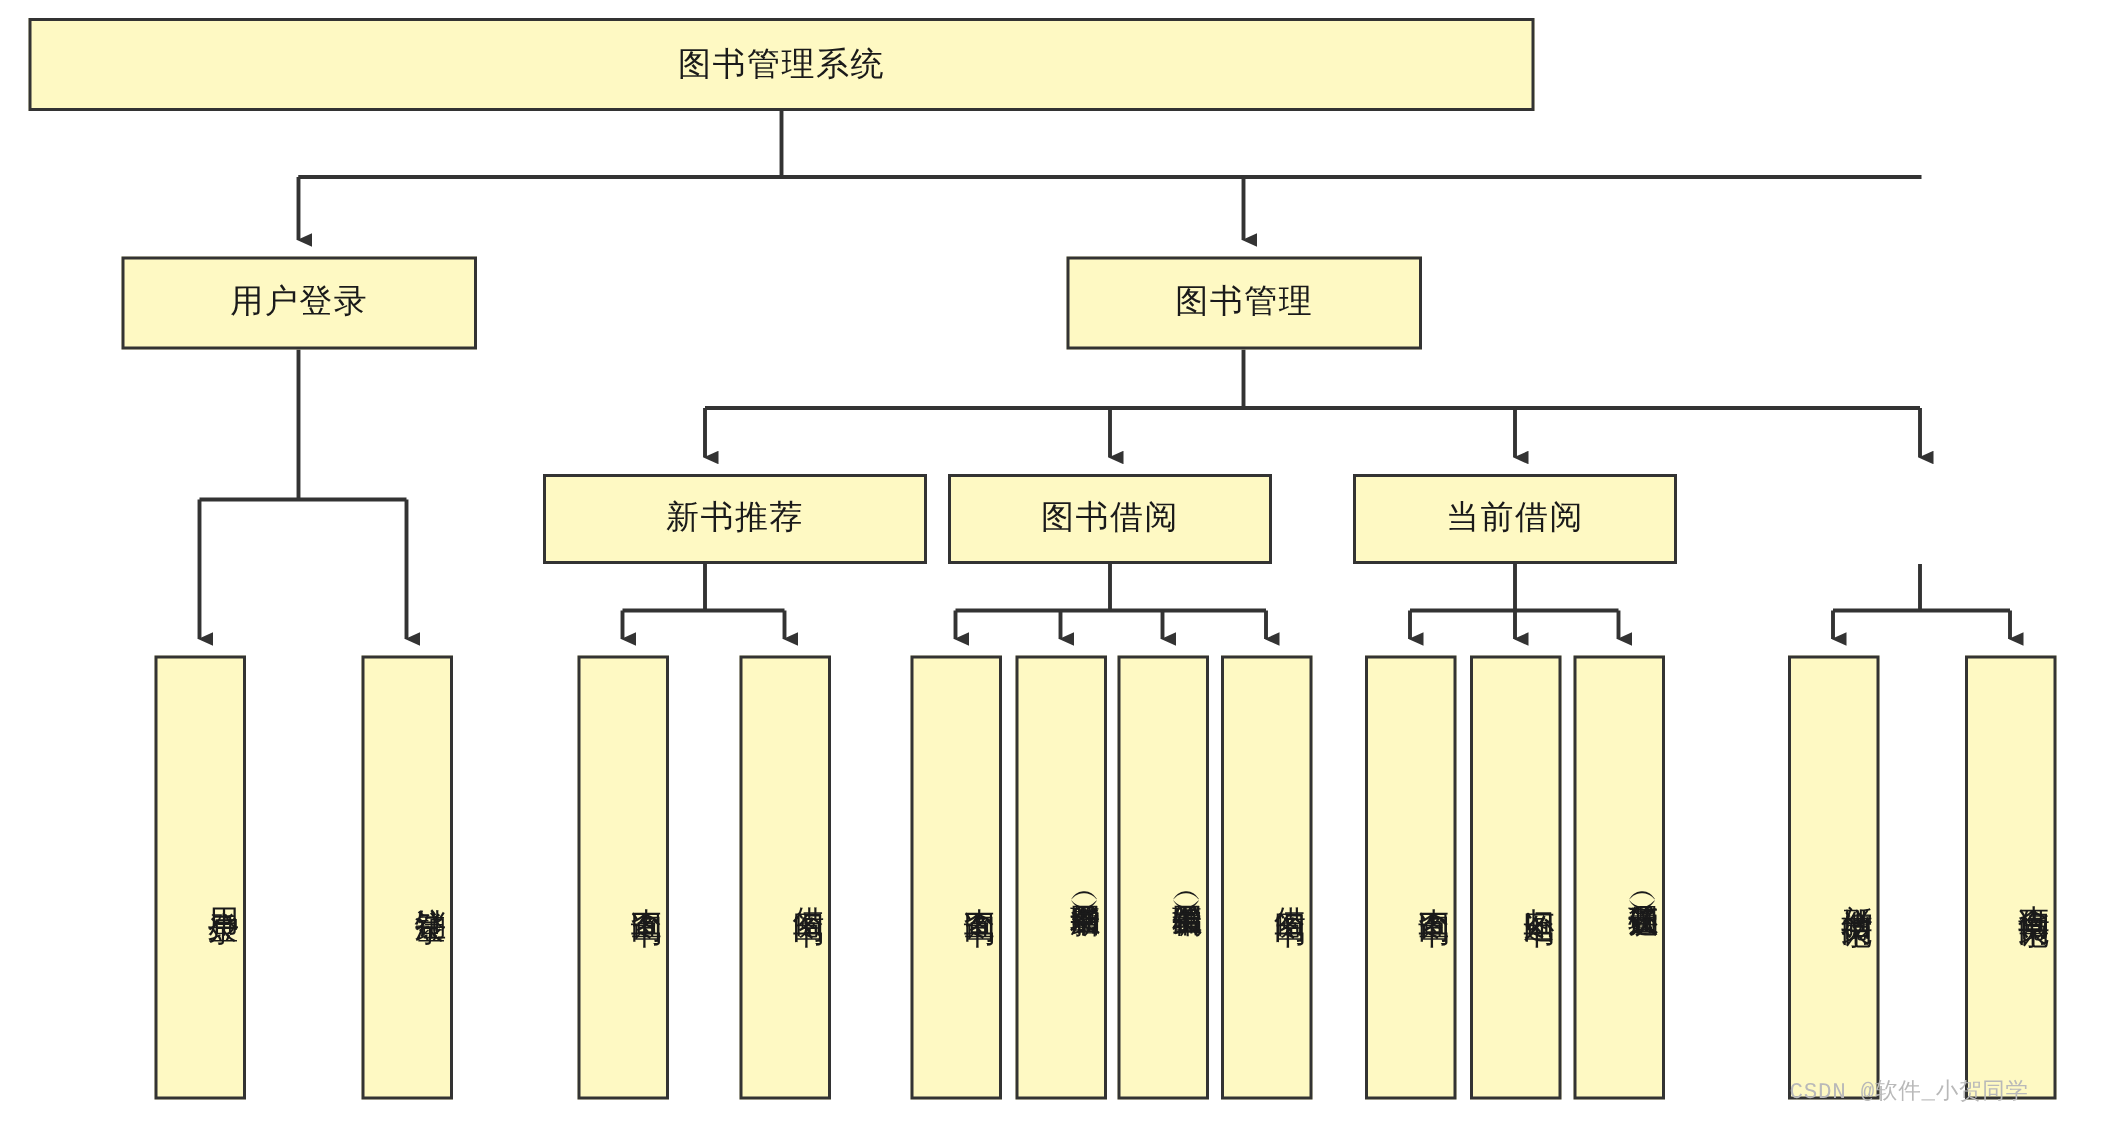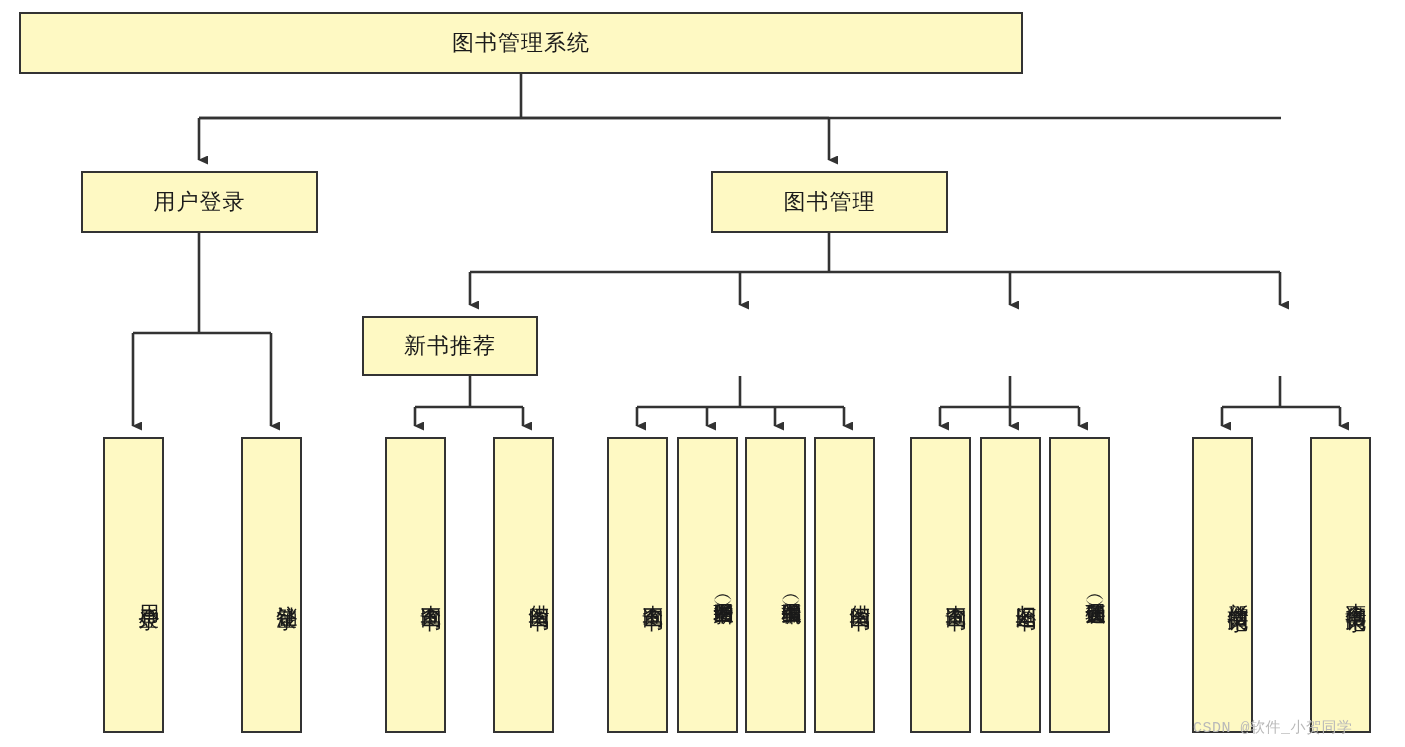--- a/index.html
+++ b/index.html
@@ -152,22 +152,28 @@
     <span>图书管理系统</span>
   </div>
 
   <div class="node horiz" style="left:81px; top:171px; width:237px; height:62px;">
     <span>用户登录</span>
   </div>
   <div class="node horiz" style="left:711px; top:171px; width:237px; height:62px;">
     <span>图书管理</span>
   </div>
 
-  <div class="node horiz" style="left:362px; top:316px; width:176px; height:60px;">
+  <div class="node horiz" style="left:362px; top:316px; width:256px; height:60px;">
     <span>新书推荐</span>
+  </div>
+  <div class="node horiz" style="left:632px; top:316px; width:216px; height:60px;">
+    <span>图书借阅</span>
+  </div>
+  <div class="node horiz" style="left:902px; top:316px; width:216px; height:60px;">
+    <span>当前借阅</span>
   </div>
 
   <div class="node vert" style="left:103px; top:437px; width:61px; height:296px;">
     <span>用户登录</span>
   </div>
   <div class="node vert" style="left:241px; top:437px; width:61px; height:296px;">
     <span>注销登录</span>
   </div>
 
   <div class="node vert" style="left:385px; top:437px; width:61px; height:296px;">

